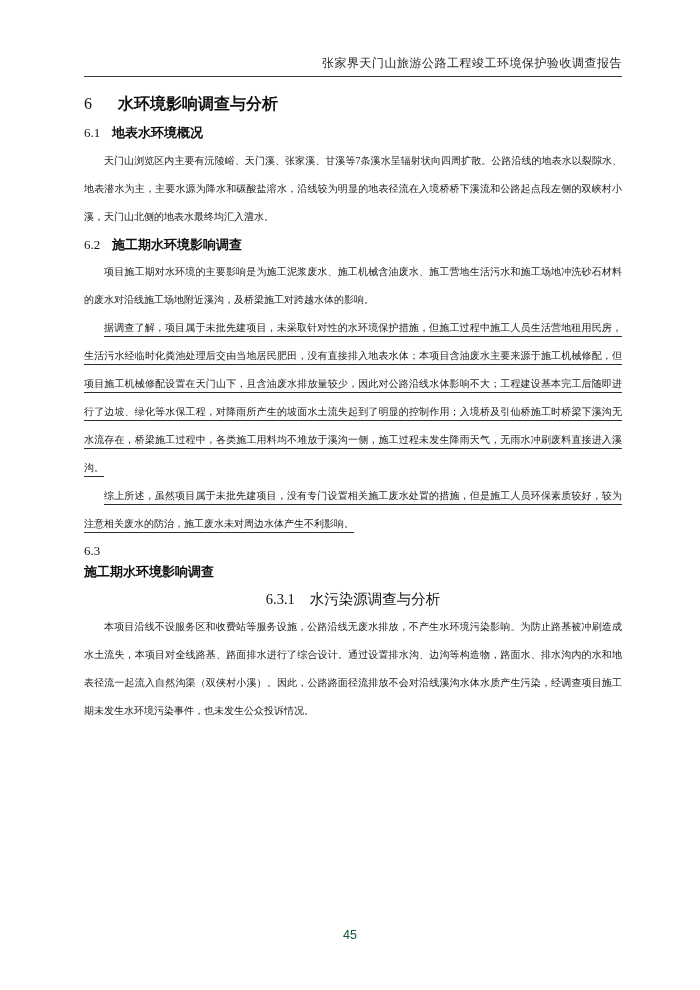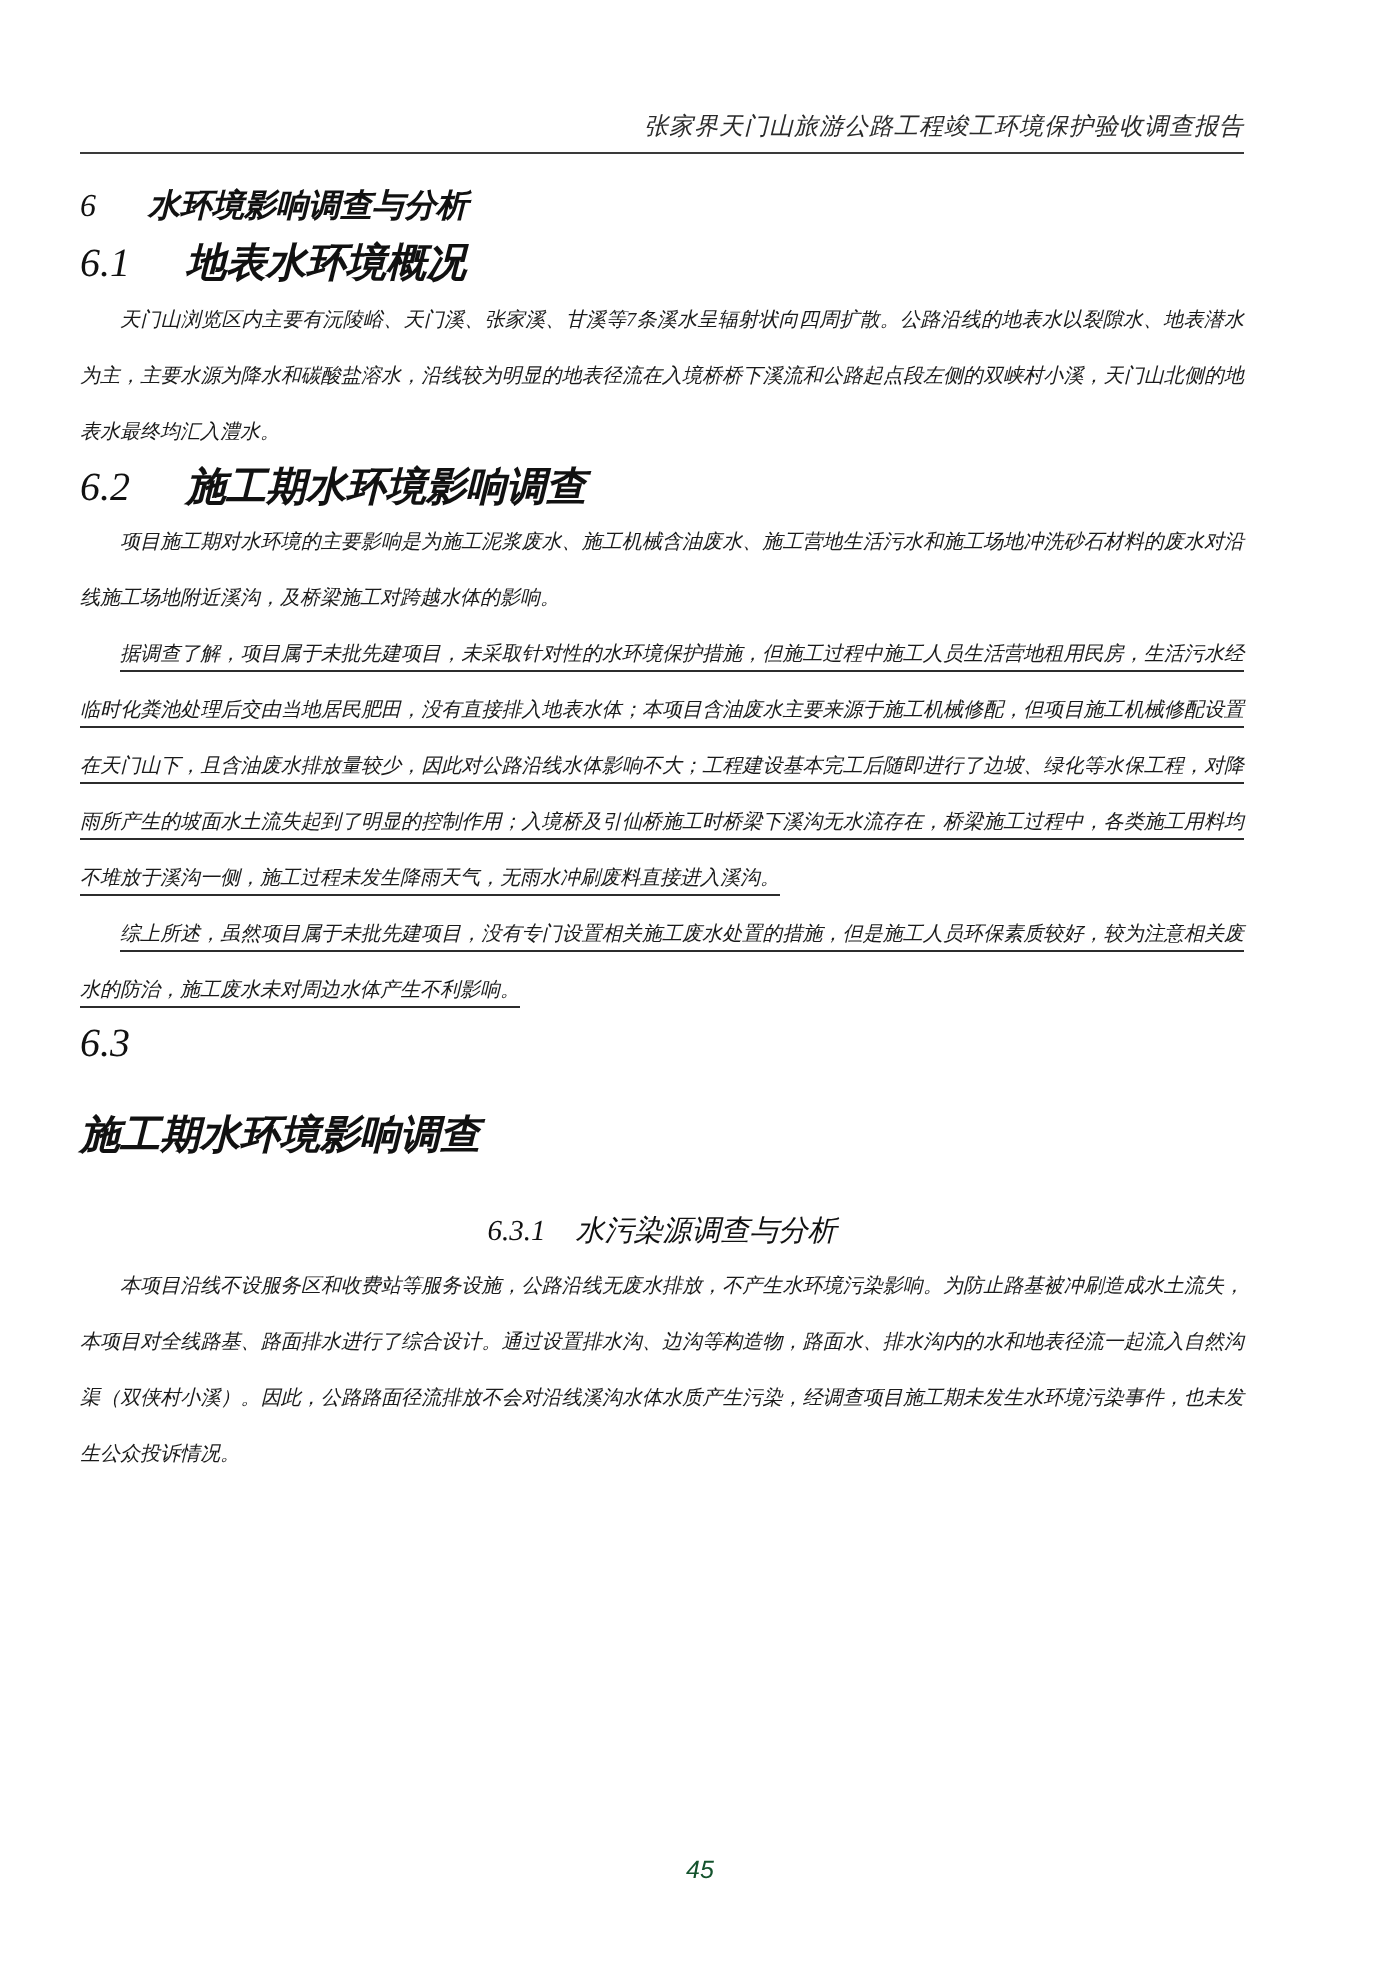--- a/index.html
+++ b/index.html
@@ -14,22 +14,21 @@
     color: #1e1e1e;
     font-family: "Liberation Serif", "DejaVu Serif", serif;
   }
   .page {
     position: absolute;
     top: 0; left: 0;
     width: 700px;
     height: 990px;
     background: #ffffff;
     box-sizing: border-box;
-    padding: 55px 78px 0 40px;
-    font-style: italic;
+    padding: 55px 78px 0 84px;
   }
   
   .running-header {
     text-align: right;
     font-size: 12px;
     line-height: 16px;
     color: #2a2a2a;
     padding-bottom: 5px;
     border-bottom: 1.6px solid #3a3a3a;
     letter-spacing: 0.5px;
@@ -44,36 +43,35 @@
     font-family: "Liberation Serif", "DejaVu Serif", serif;
     font-weight: normal;
     flex: 0 0 auto;
   }
   .heading .ttl {
     font-family: "Liberation Sans", "DejaVu Sans", sans-serif;
     font-weight: bold;
   }
   .h-s6   { font-size: 16px; line-height: 22px; margin-top: 16px; }
   .h-s6 .num { width: 34px; }
-  .h-s61, .h-s62, .h-s63 { font-size: 20px; line-height: 21px; gap: 25px; }
+  .h-s61, .h-s62, .h-s63 { font-size: 13px; line-height: 21px; }
   .h-s61 { margin-top: 7px; }
   .h-s62 { margin-top: 3px; }
   .h-s63 { margin-top: 2px; flex-direction: column; }
   .h-s61 .num, .h-s62 .num, .h-s63 .num { width: 28px; }
   .h-s631 {
     font-size: 14.5px;
     line-height: 21px;
     margin-top: 7px;
     justify-content: center;
   }
   .h-s631 .num { width: 44px; }
   .h-s631 .ttl {
     font-family: "Liberation Serif", "DejaVu Serif", serif;
     font-weight: normal;
-    margin-top: 20px;
   }
   
   .para {
     font-size: 10px;
     line-height: 28px;
     text-align: justify;
     text-indent: 2em;
     margin: 0;
     color: #1a1a1a;
   }

